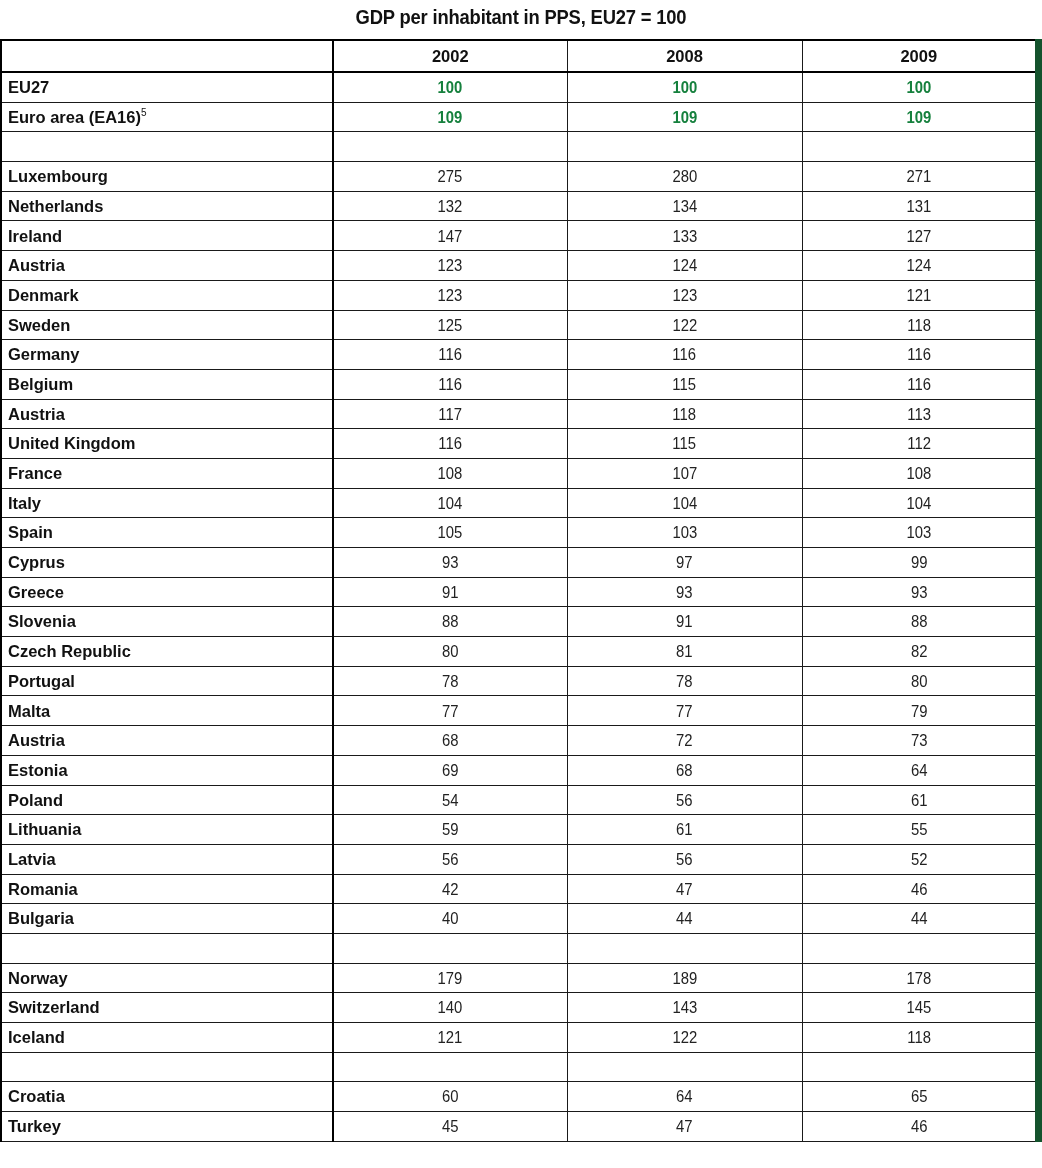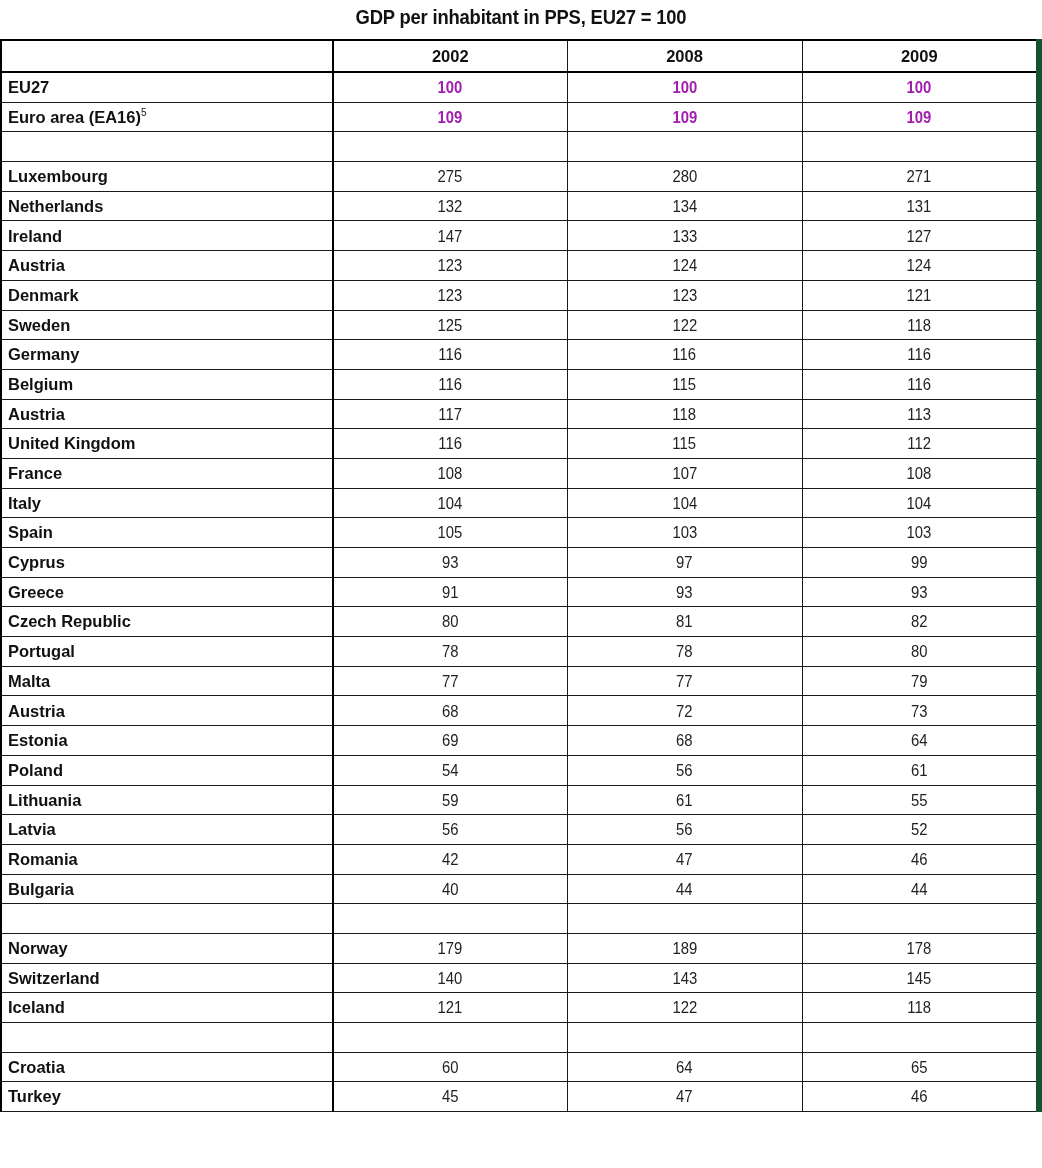--- a/index.html
+++ b/index.html
@@ -64,22 +64,22 @@
       border-right: 2px solid #000;
     }
     td.label { border-left: 2px solid #000; }
     thead th.label { border-left: 2px solid #000; }
     td.val {
       text-align: center;
       font-weight: normal;
       color: #222;
     }
     td.val span { display: inline-block; transform: scaleX(0.9); }
-    tr.agg td.val { font-weight: bold; color: #a21caf; margin-left: 20px; }
-    td.last, th.last { border-right: 6px solid #14532d; border-radius: 6px; }
+    tr.agg td.val { font-weight: bold; color: #15803d; margin-left: 20px; }
+    td.last, th.last { border-right: 8px solid #14532d; border-radius: 6px; }
     tr.spacer td { height: 28.7px; }
     sup {
       font-size: 10px;
       vertical-align: 7px;
       font-weight: normal;
     }
     .label-text { display: inline-block; }
   </style>
 </head>
 <body>
@@ -205,20 +205,26 @@
           <td class="val"><span>97</span></td>
           <td class="val last"><span>99</span></td>
         </tr>
         <tr>
           <td class="label"><span class="label-text">Greece</span></td>
           <td class="val"><span>91</span></td>
           <td class="val"><span>93</span></td>
           <td class="val last"><span>93</span></td>
         </tr>
         <tr>
+          <td class="label"><span class="label-text">Slovenia</span></td>
+          <td class="val"><span>88</span></td>
+          <td class="val"><span>91</span></td>
+          <td class="val last"><span>88</span></td>
+        </tr>
+        <tr>
           <td class="label"><span class="label-text">Czech Republic</span></td>
           <td class="val"><span>80</span></td>
           <td class="val"><span>81</span></td>
           <td class="val last"><span>82</span></td>
         </tr>
         <tr>
           <td class="label"><span class="label-text">Portugal</span></td>
           <td class="val"><span>78</span></td>
           <td class="val"><span>78</span></td>
           <td class="val last"><span>80</span></td>

